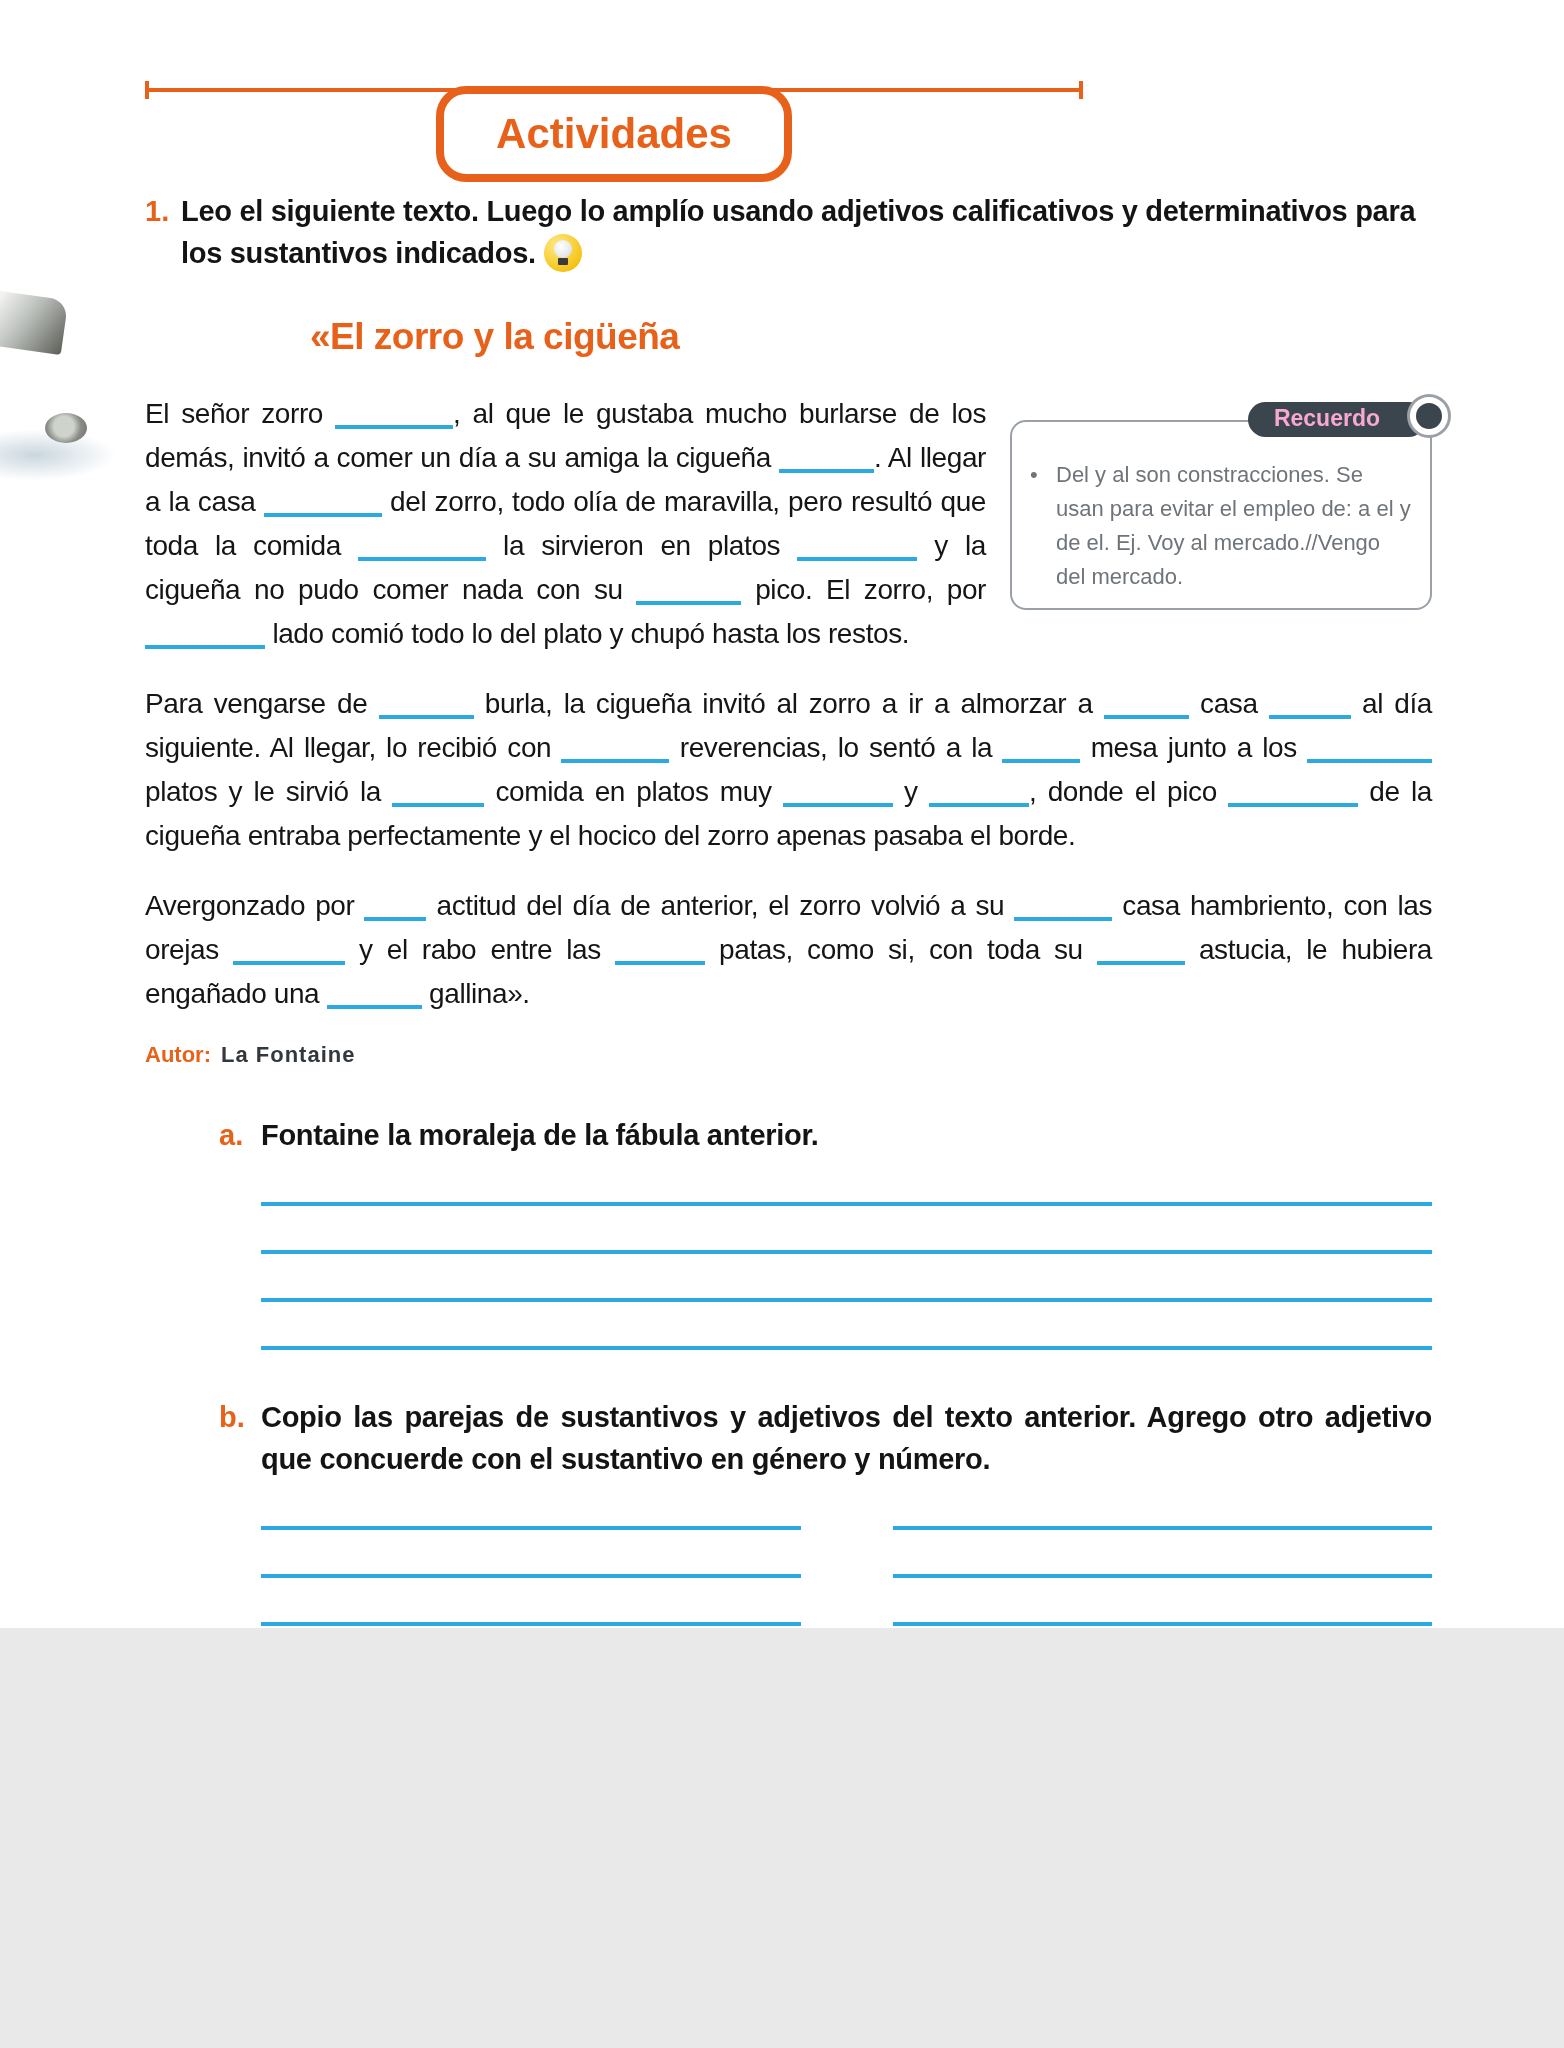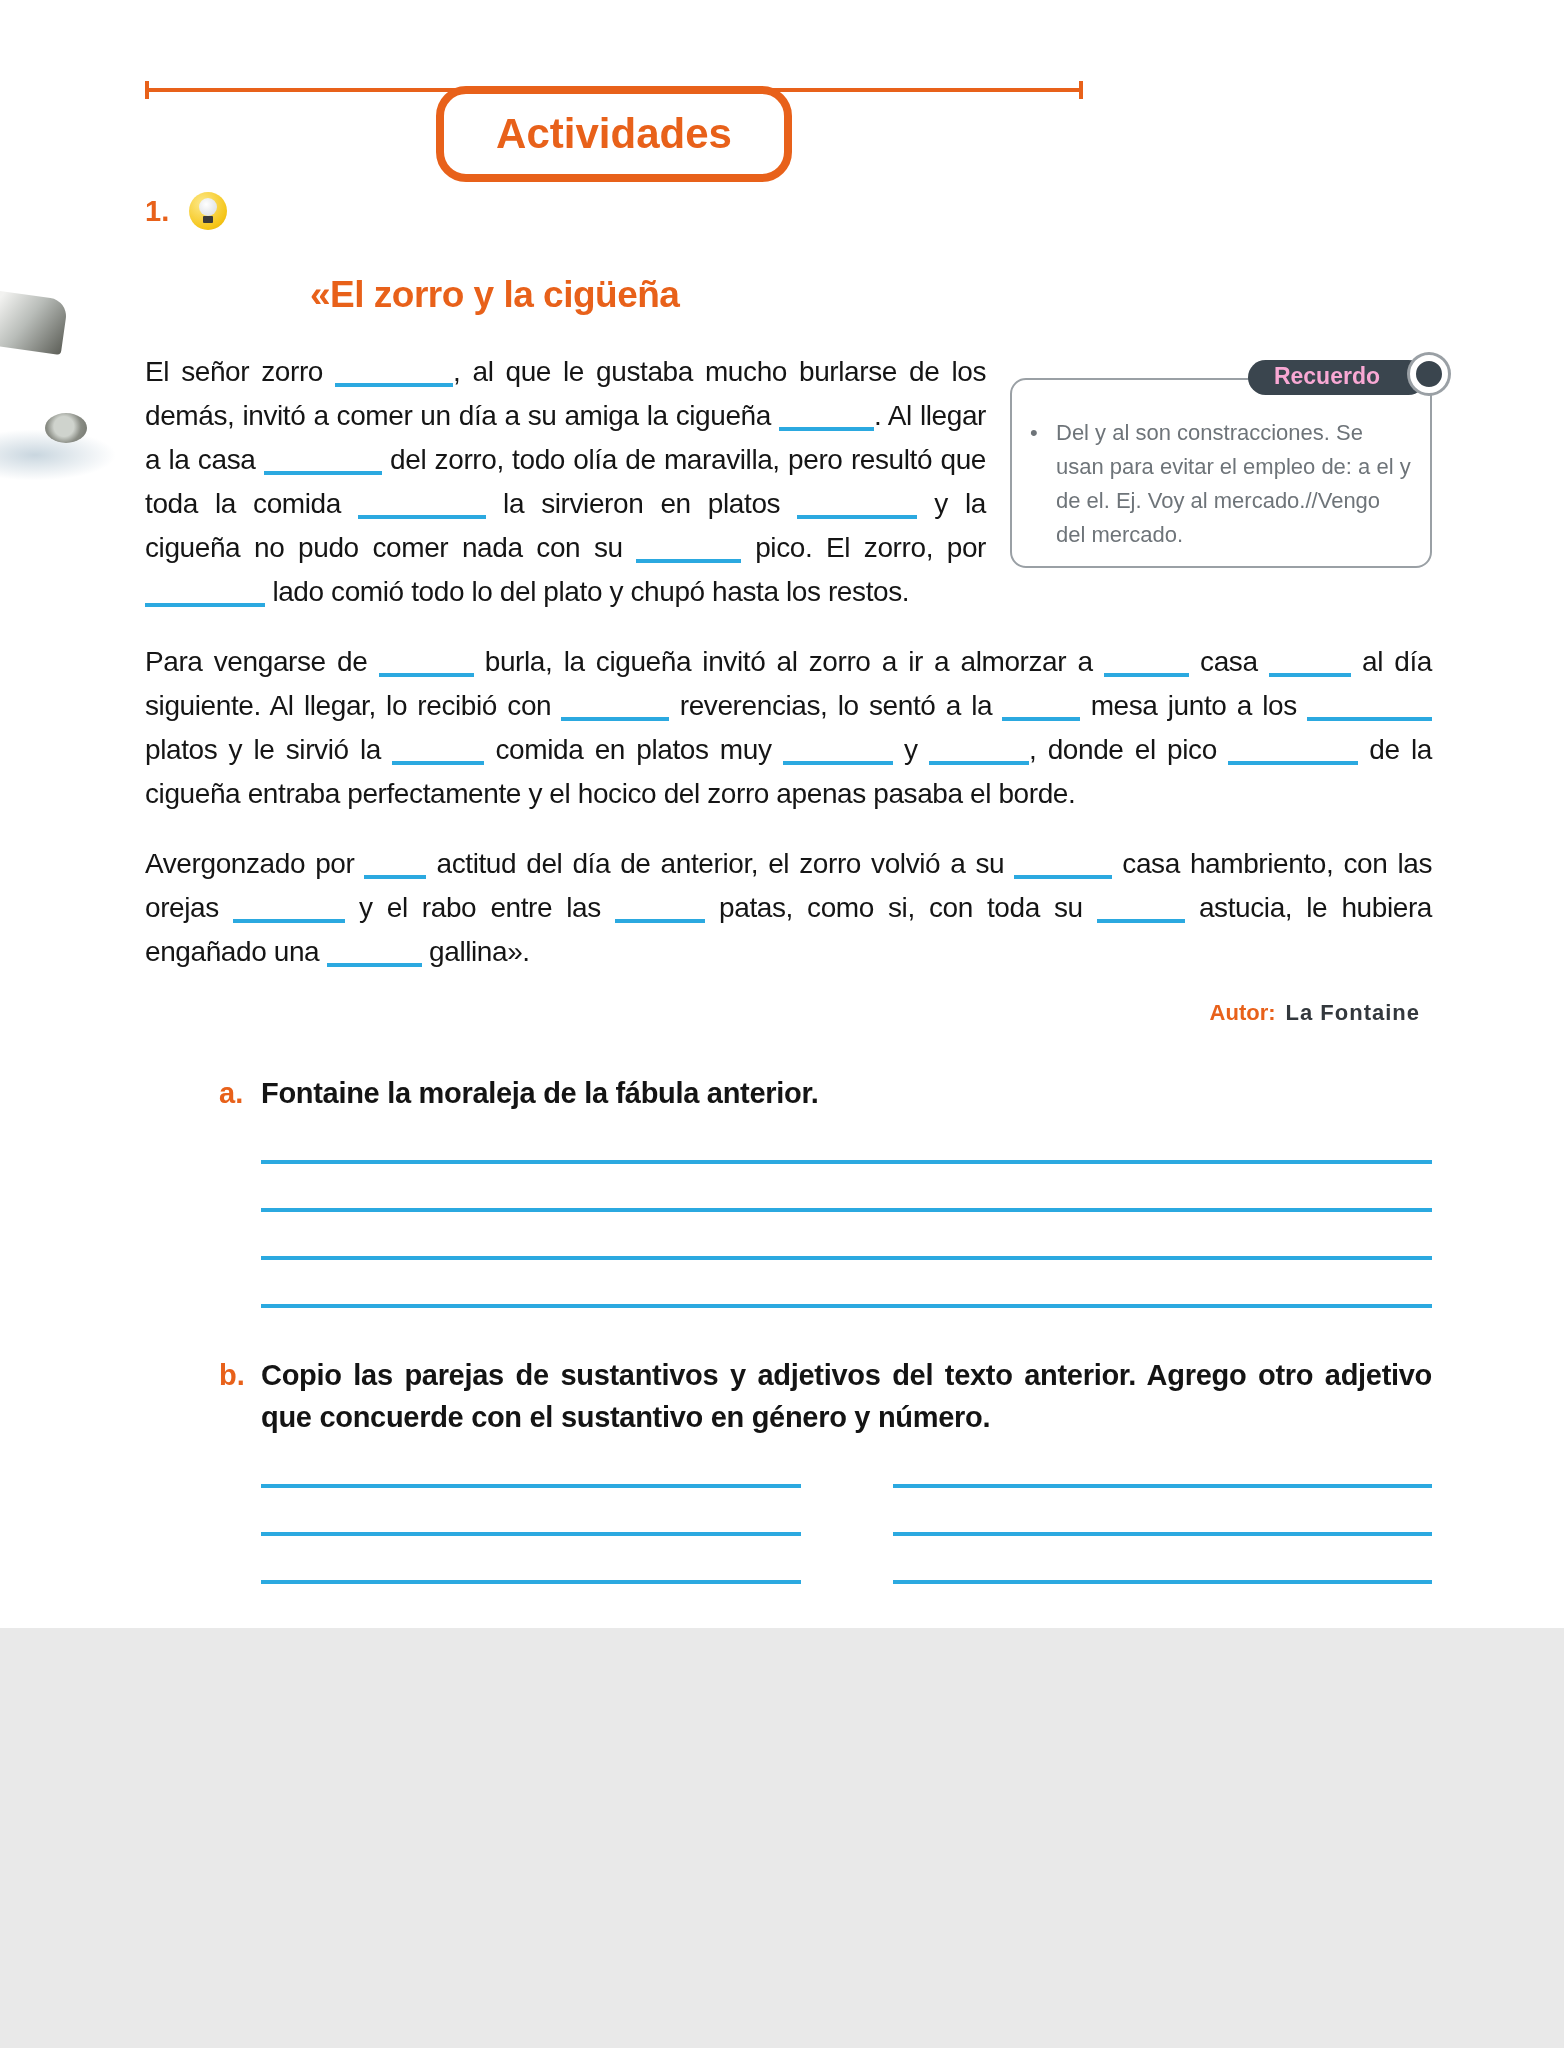--- a/index.html
+++ b/index.html
@@ -117,21 +117,21 @@
   .fable{margin-top:34px;}
   .fable-par{
     margin:0 0 26px 0;font-size:28px;line-height:44px;text-align:justify;color:#151515;
     letter-spacing:-0.4px;
   }
   .blank{
     display:inline-block;height:30px;vertical-align:-6px;
     border-bottom:4px solid var(--blue);
   }
   .author-line{
-    text-align:right;font-size:22px;margin:6px 12px 0 0;font-weight:bold;
+    font-size:22px;margin:6px 0 0 0;font-weight:bold;
   }
   .author-label{color:var(--orange);}
   .author-name{color:#33383d;margin-left:10px;letter-spacing:1px;}
 
   
   .section{margin-top:46px;}
   .sec-head{display:flex;}
   .sec-letter{
     flex:0 0 42px;margin-left:74px;color:var(--orange);font-weight:bold;font-size:29px;line-height:42px;
   }
@@ -175,21 +175,21 @@
     <div class="cab"></div>
     <div class="body-orange"></div>
     <div class="wheel"></div>
   </div>
 
   <div class="content">
 
     <div class="instruction">
       <div class="instr-num">1.</div>
       <div class="instr-text">
-        <span class="bulb-icon"><span class="glass"></span><span class="base"></span></span>
+        <span>Leo el siguiente texto.  Luego lo amplío usando adjetivos calificativos y determinativos para los sustantivos indicados.</span><span class="bulb-icon"><span class="glass"></span><span class="base"></span></span>
       </div>
     </div>
 
     <div class="fable-title">«El zorro y la cigüeña</div>
 
     <div class="fable">
       <div class="recuerdo">
         <div class="recuerdo-tab">Recuerdo</div>
         <div class="recuerdo-knob"></div>
         <div class="recuerdo-body">

